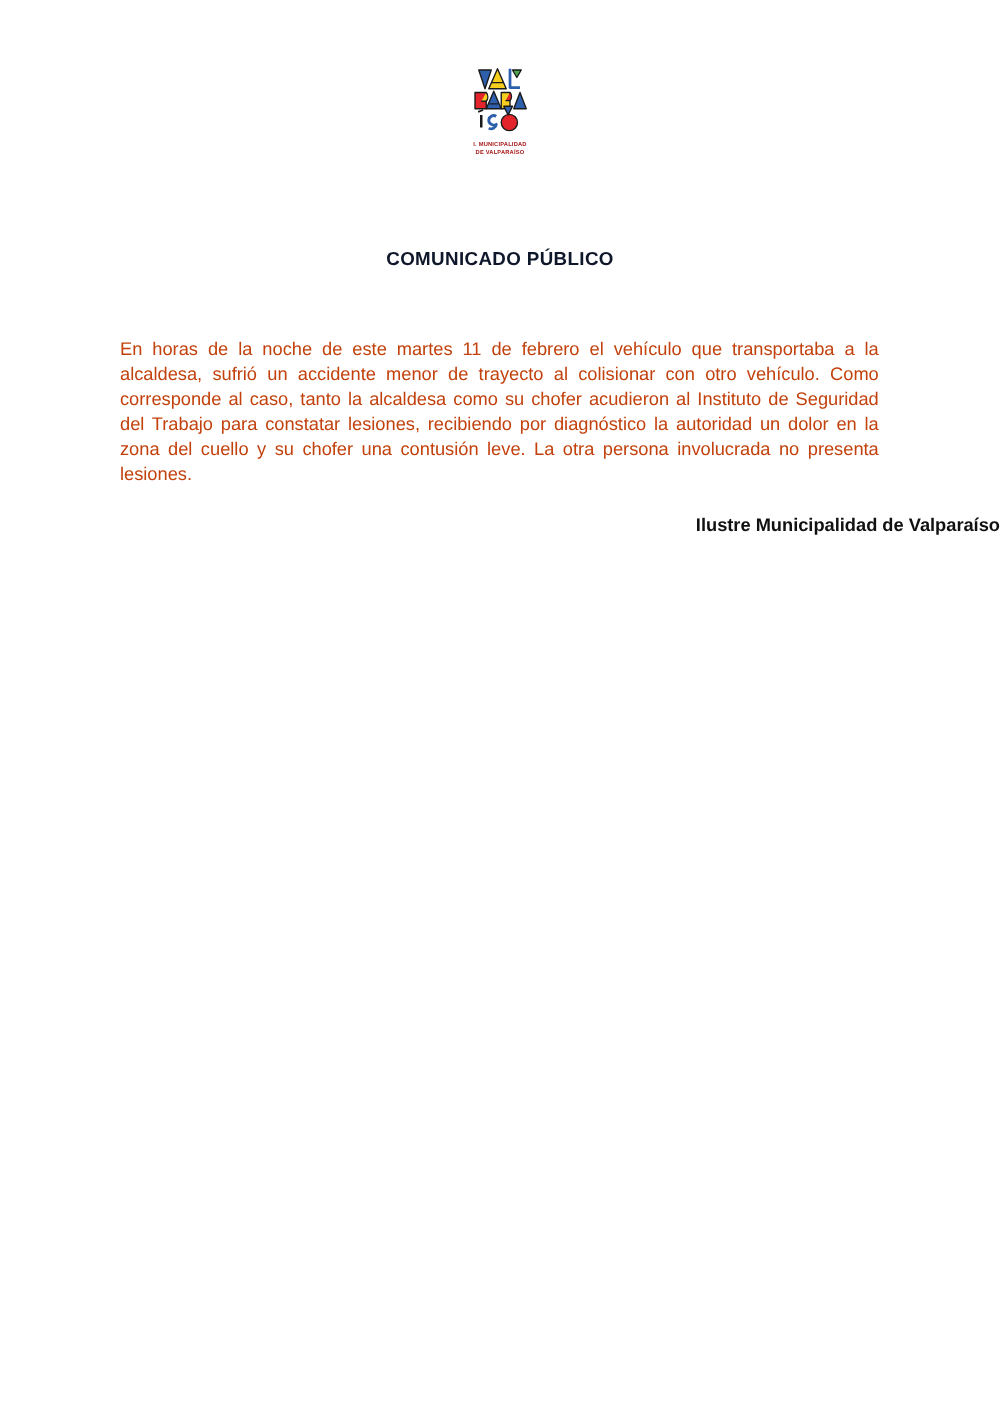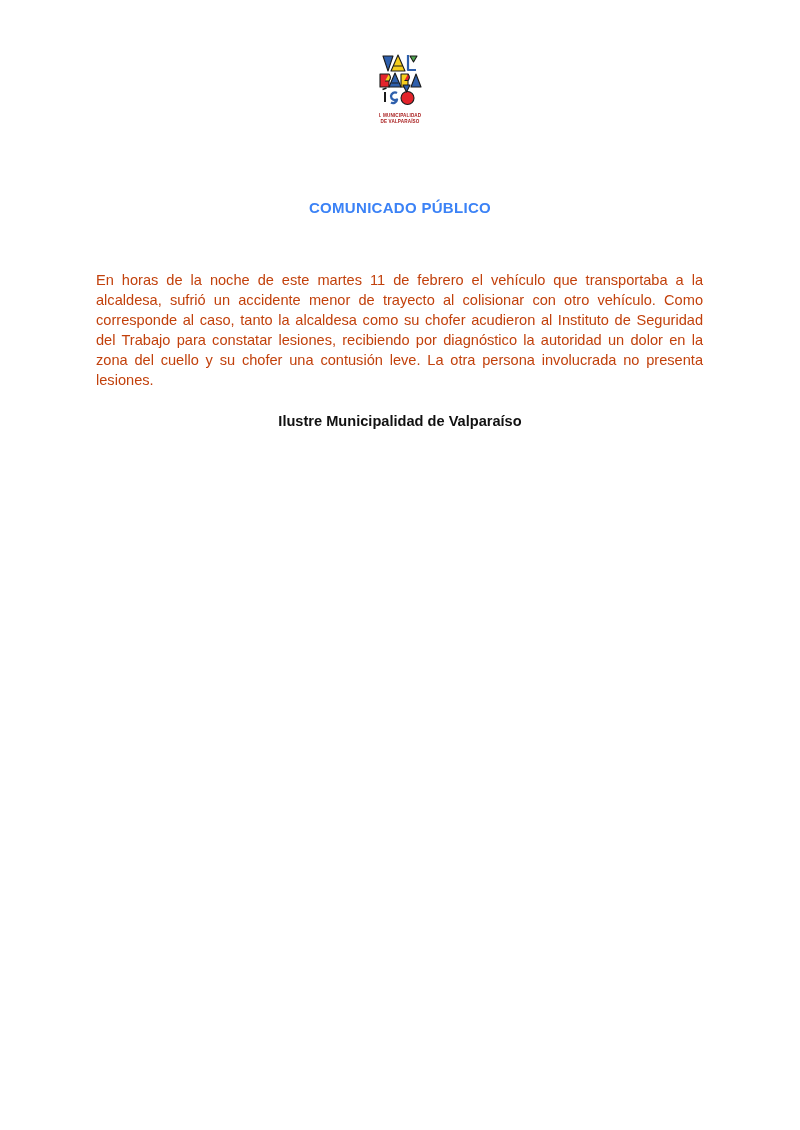--- a/index.html
+++ b/index.html
@@ -57,21 +57,21 @@
   .doc-title {
     position: absolute;
     top: 199px;
     left: 0;
     width: 800px;
     text-align: center;
     font-family: "Liberation Sans", sans-serif;
     font-weight: bold;
     font-size: 15px;
     letter-spacing: 0.3px;
-    color: #3b82f6;
+    color: #0f172a;
   }
 
   
   .body-copy {
     position: absolute;
     top: 255px;
     left: 96px;
     width: 607px;
     text-align: justify;
     text-justify: inter-word;
@@ -80,21 +80,21 @@
     line-height: 20px;
     color: #c2410c;
   }
 
   
   .signature {
     position: absolute;
     top: 413px;
     left: 0;
     width: 800px;
-    text-align: center;
+    text-align: right;
     font-family: "Liberation Sans", sans-serif;
     font-weight: bold;
     font-size: 14.6px;
     color: #111111;
   }
 </style>
 </head>
 <body>
 
 <div class="page">

